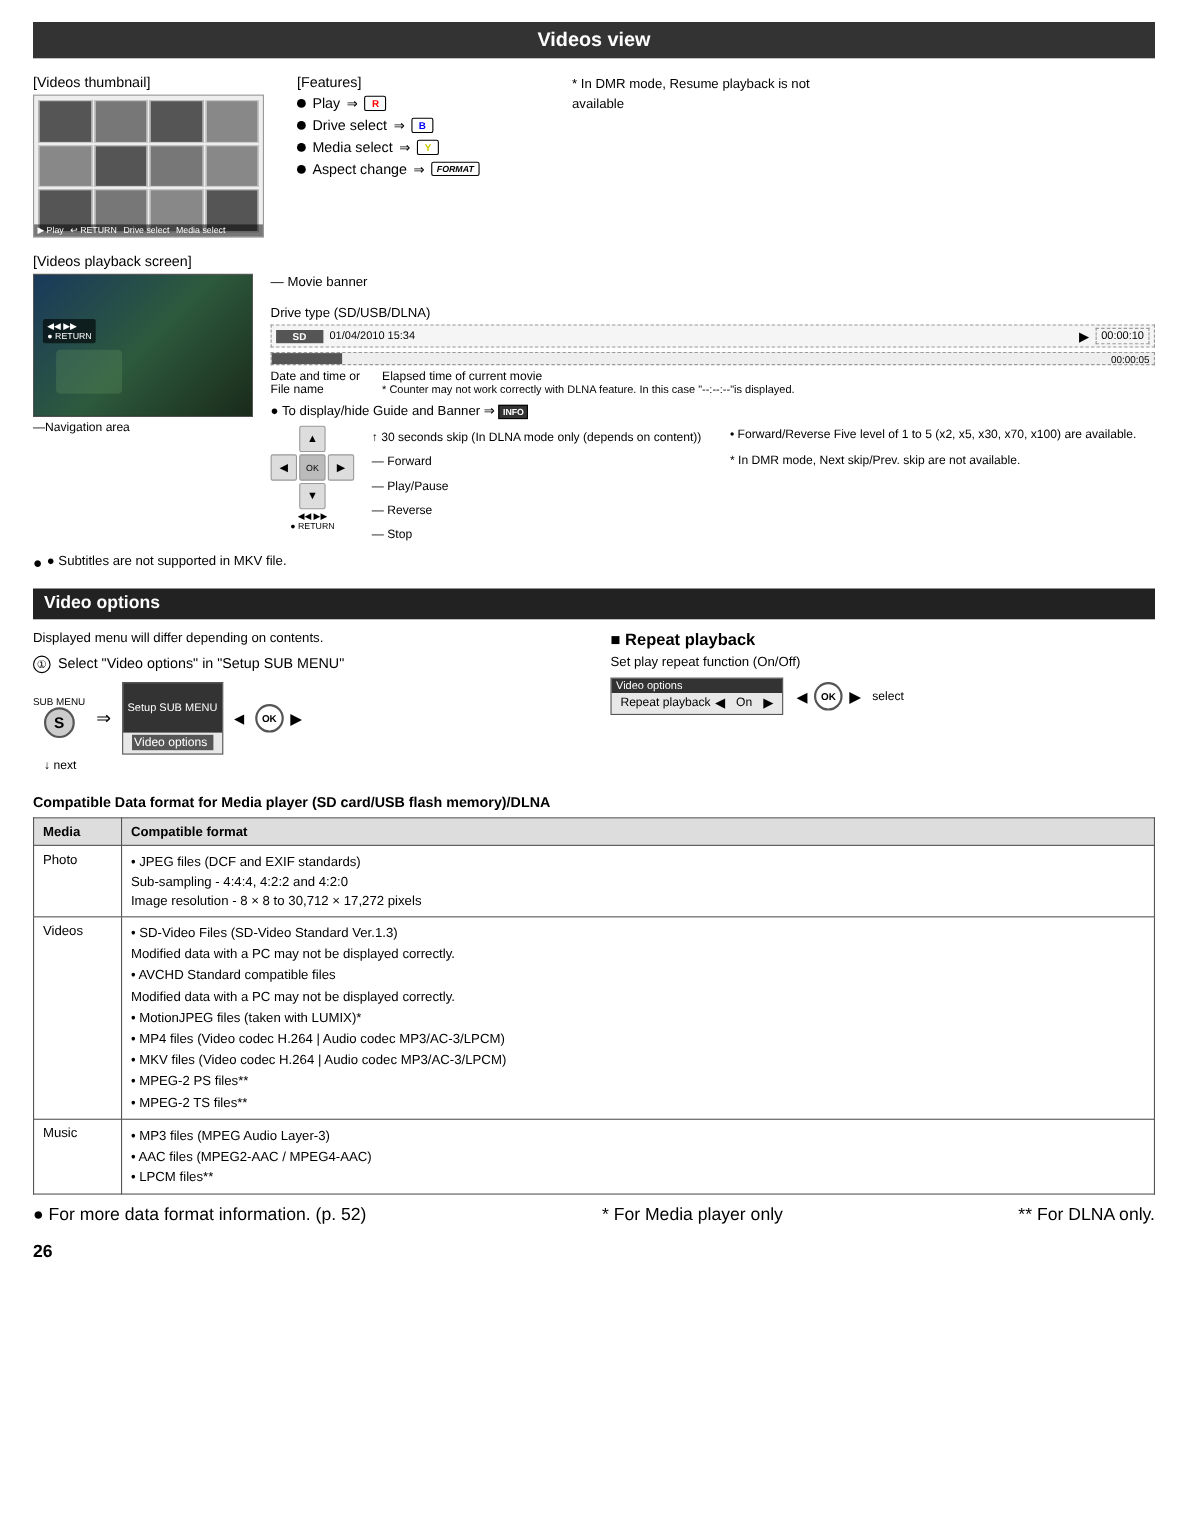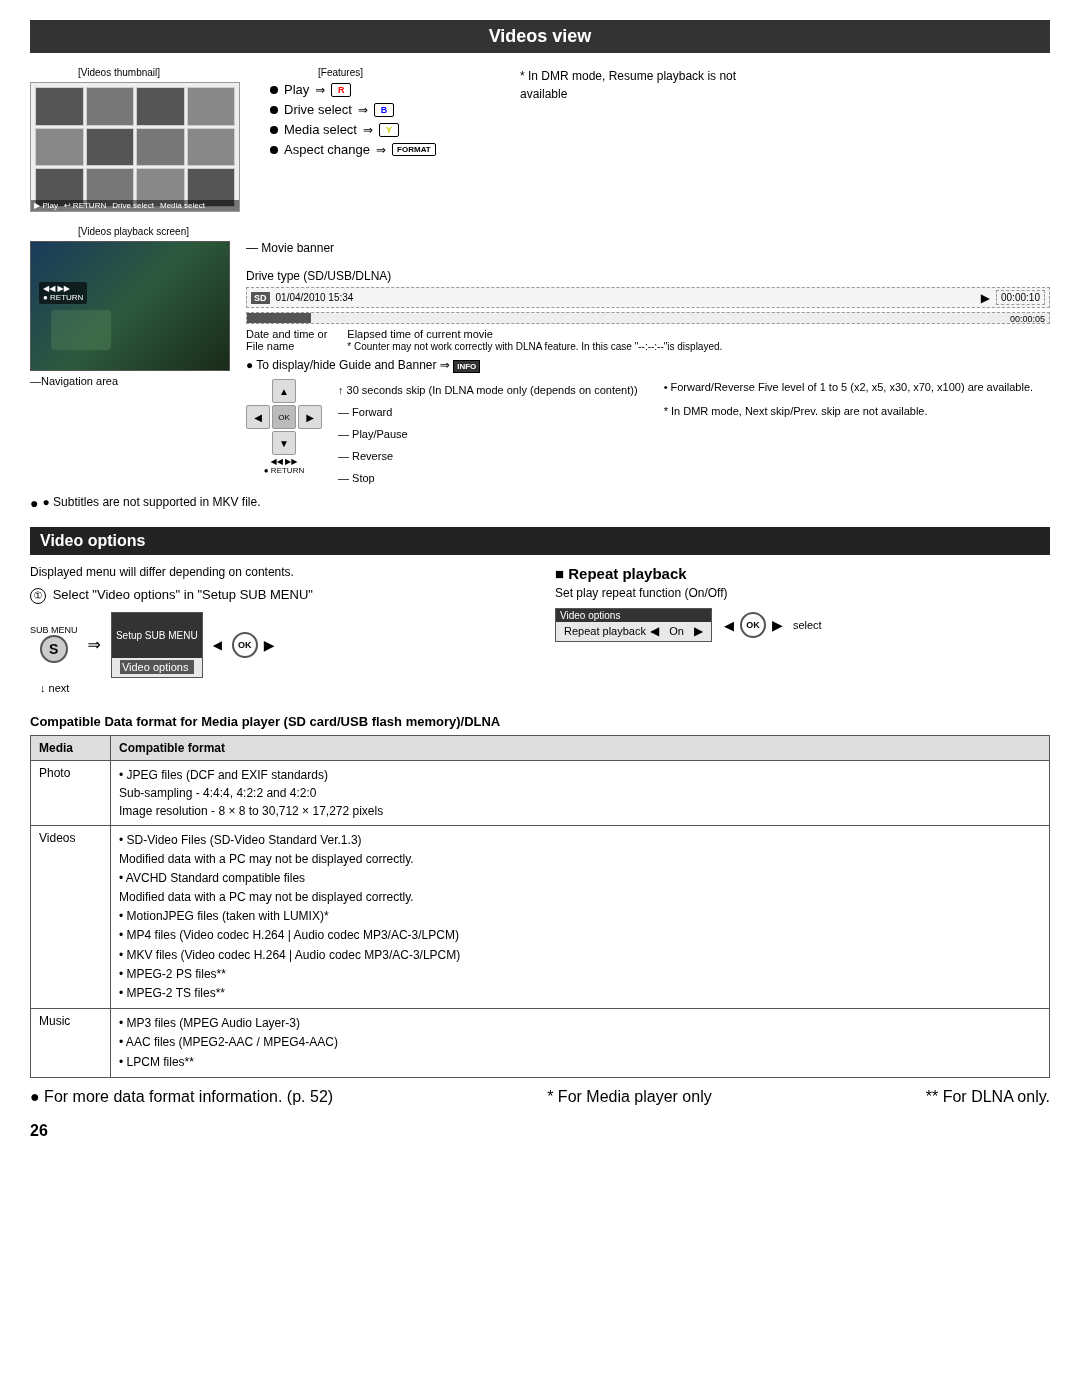--- a/index.html
+++ b/index.html
@@ -23,23 +23,22 @@
       padding: 6px 0;
       margin-bottom: 14px;
     }
 
     .left-col {
       width: 220px;
       flex-shrink: 0;
     }
 
     .label-bracket {
-      font-size: 10px;
+      font-size: 13px;
       margin-bottom: 4px;
-      margin-left: 48px;
     }
 
     
     .thumbnail-grid {
       border: 1px solid #999;
       background: #eee;
       width: 210px;
       height: 130px;
       display: grid;
       grid-template-columns: repeat(4, 1fr);
@@ -135,21 +134,21 @@
       padding: 2px 4px;
       font-size: 10px;
       gap: 6px;
       margin-bottom: 4px;
       background: #f5f5f5;
     }
     .sd-badge {
       background: #555;
       color: #fff;
       font-size: 9px;
-      padding: 1px 3px;
+      padding: 1px 15px;
       font-weight: bold;
     }
     .play-indicator {
       margin-left: auto;
       font-size: 12px;
     }
     .time-display {
       border: 1px dashed #999;
       font-size: 10px;
       padding: 1px 4px;
@@ -455,21 +454,21 @@
     <div class="feature-item">
       <span class="bullet-circle"></span>
       <span>Media select</span>
       <span class="arrow-right">⇒</span>
       <span class="btn-icon yellow">Y</span>
     </div>
     <div class="feature-item">
       <span class="bullet-circle"></span>
       <span>Aspect change</span>
       <span class="arrow-right">⇒</span>
-      <span class="btn-icon" style="font-size:8px;">FORMAT</span>
+      <span class="btn-icon" style="font-size:8px;font-style:italic;">FORMAT</span>
     </div>
   </div>
 
   <div class="dmr-note" style="font-size:12px; max-width:220px; line-height:1.5;">* In DMR mode, Resume playback is not available</div>
 </div>
 
 <div style="margin-top:14px;">
   <div class="label-bracket">[Videos playback screen]</div>
   <div style="display:flex; gap:16px; align-items:flex-start;">
 

